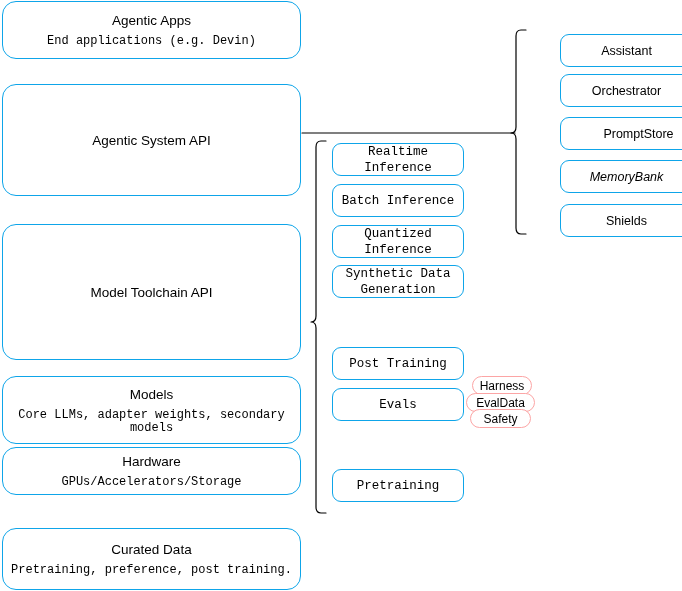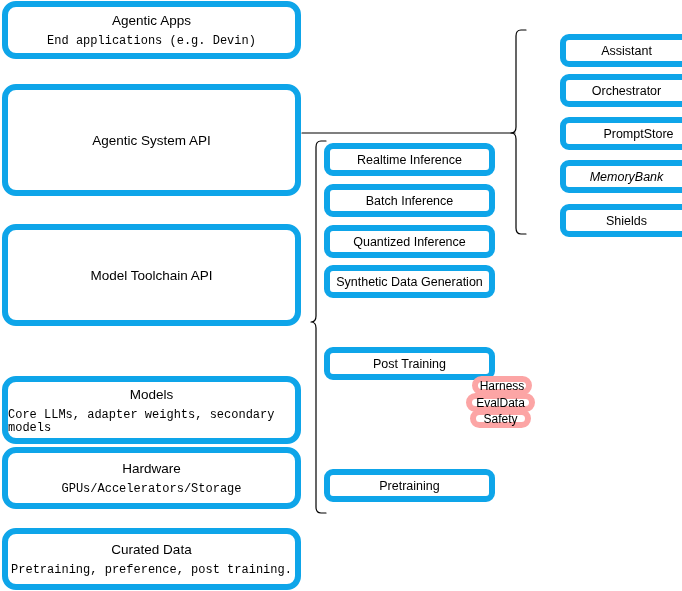--- a/index.html
+++ b/index.html
@@ -19,27 +19,27 @@
   #canvas {
     position: absolute;
     left: 0; top: 0;
     width: 682px;
     height: 591px;
   }
   
   .box {
     position: absolute;
     box-sizing: border-box;
-    border: 6px solid #0ea5e9;
+    border: 1px solid #0ea5e9;
     background: #ffffff;
     display: flex;
     flex-direction: column;
     align-items: center;
     justify-content: center;
-    text-align: left;
+    text-align: center;
   }
   
   .layer {
     border-radius: 14px;
     left: 2px;
     width: 299px;
   }
   .layer .title {
     font-size: 13.5px;
     line-height: 17px;
@@ -53,32 +53,33 @@
     font-family: Liberation Mono, monospace;
   }
   
   .node {
     border-radius: 9px;
     height: 33px;
     font-size: 12.5px;
     line-height: 16px;
   }
   .node.mid {
-    left: 324px;
-    width: 171px;
+    left: 332px;
+    width: 132px;
+    font-family: Liberation Mono, monospace;
   }
   .node.right {
     left: 560px;
     width: 133px;
   }
   
   .pill {
     position: absolute;
     box-sizing: border-box;
-    border: 6px solid #fca5a5;
+    border: 1px solid #fca5a5;
     background: #ffffff;
     border-radius: 999px;
     display: flex;
     align-items: center;
     justify-content: center;
     font-size: 12px;
     line-height: 14px;
     height: 19px;
     z-index: 6;
   }
@@ -113,30 +114,30 @@
 
   <div class="box layer" style="top:1px; height:58px;">
     <div class="title">Agentic Apps</div>
     <div class="sub">End applications (e.g. Devin)</div>
   </div>
 
   <div class="box layer" style="top:84px; height:112px;">
     <div class="title">Agentic System API</div>
   </div>
 
-  <div class="box layer" style="top:224px; height:102px;">
+  <div class="box layer" style="top:224px; height:136px;">
     <div class="title">Model Toolchain API</div>
   </div>
 
   <div class="box layer" style="top:376px; height:68px;">
     <div class="title">Models</div>
     <div class="sub">Core LLMs, adapter weights, secondary models</div>
   </div>
 
-  <div class="box layer" style="top:447px; height:62px;">
+  <div class="box layer" style="top:447px; height:48px;">
     <div class="title">Hardware</div>
     <div class="sub">GPUs/Accelerators/Storage</div>
   </div>
 
   <div class="box layer" style="top:528px; height:62px;">
     <div class="title">Curated Data</div>
     <div class="sub">Pretraining, preference, post training.</div>
   </div>
 
   <div class="box node right" style="top:34px;">
@@ -163,20 +164,23 @@
   </div>
   <div class="box node mid" style="top:225px;">
     <span>Quantized Inference</span>
   </div>
   <div class="box node mid" style="top:265px;">
     <span>Synthetic Data Generation</span>
   </div>
   <div class="box node mid" style="top:347px;">
     <span>Post Training</span>
   </div>
+  <div class="box node mid" style="top:388px;">
+    <span>Evals</span>
+  </div>
   <div class="box node mid" style="top:469px;">
     <span>Pretraining</span>
   </div>
 
   <div class="pill" style="left:472px; top:376px; width:60px;">
     <span>Harness</span>
   </div>
   <div class="pill" style="left:466px; top:393px; width:69px;">
     <span>EvalData</span>
   </div>

